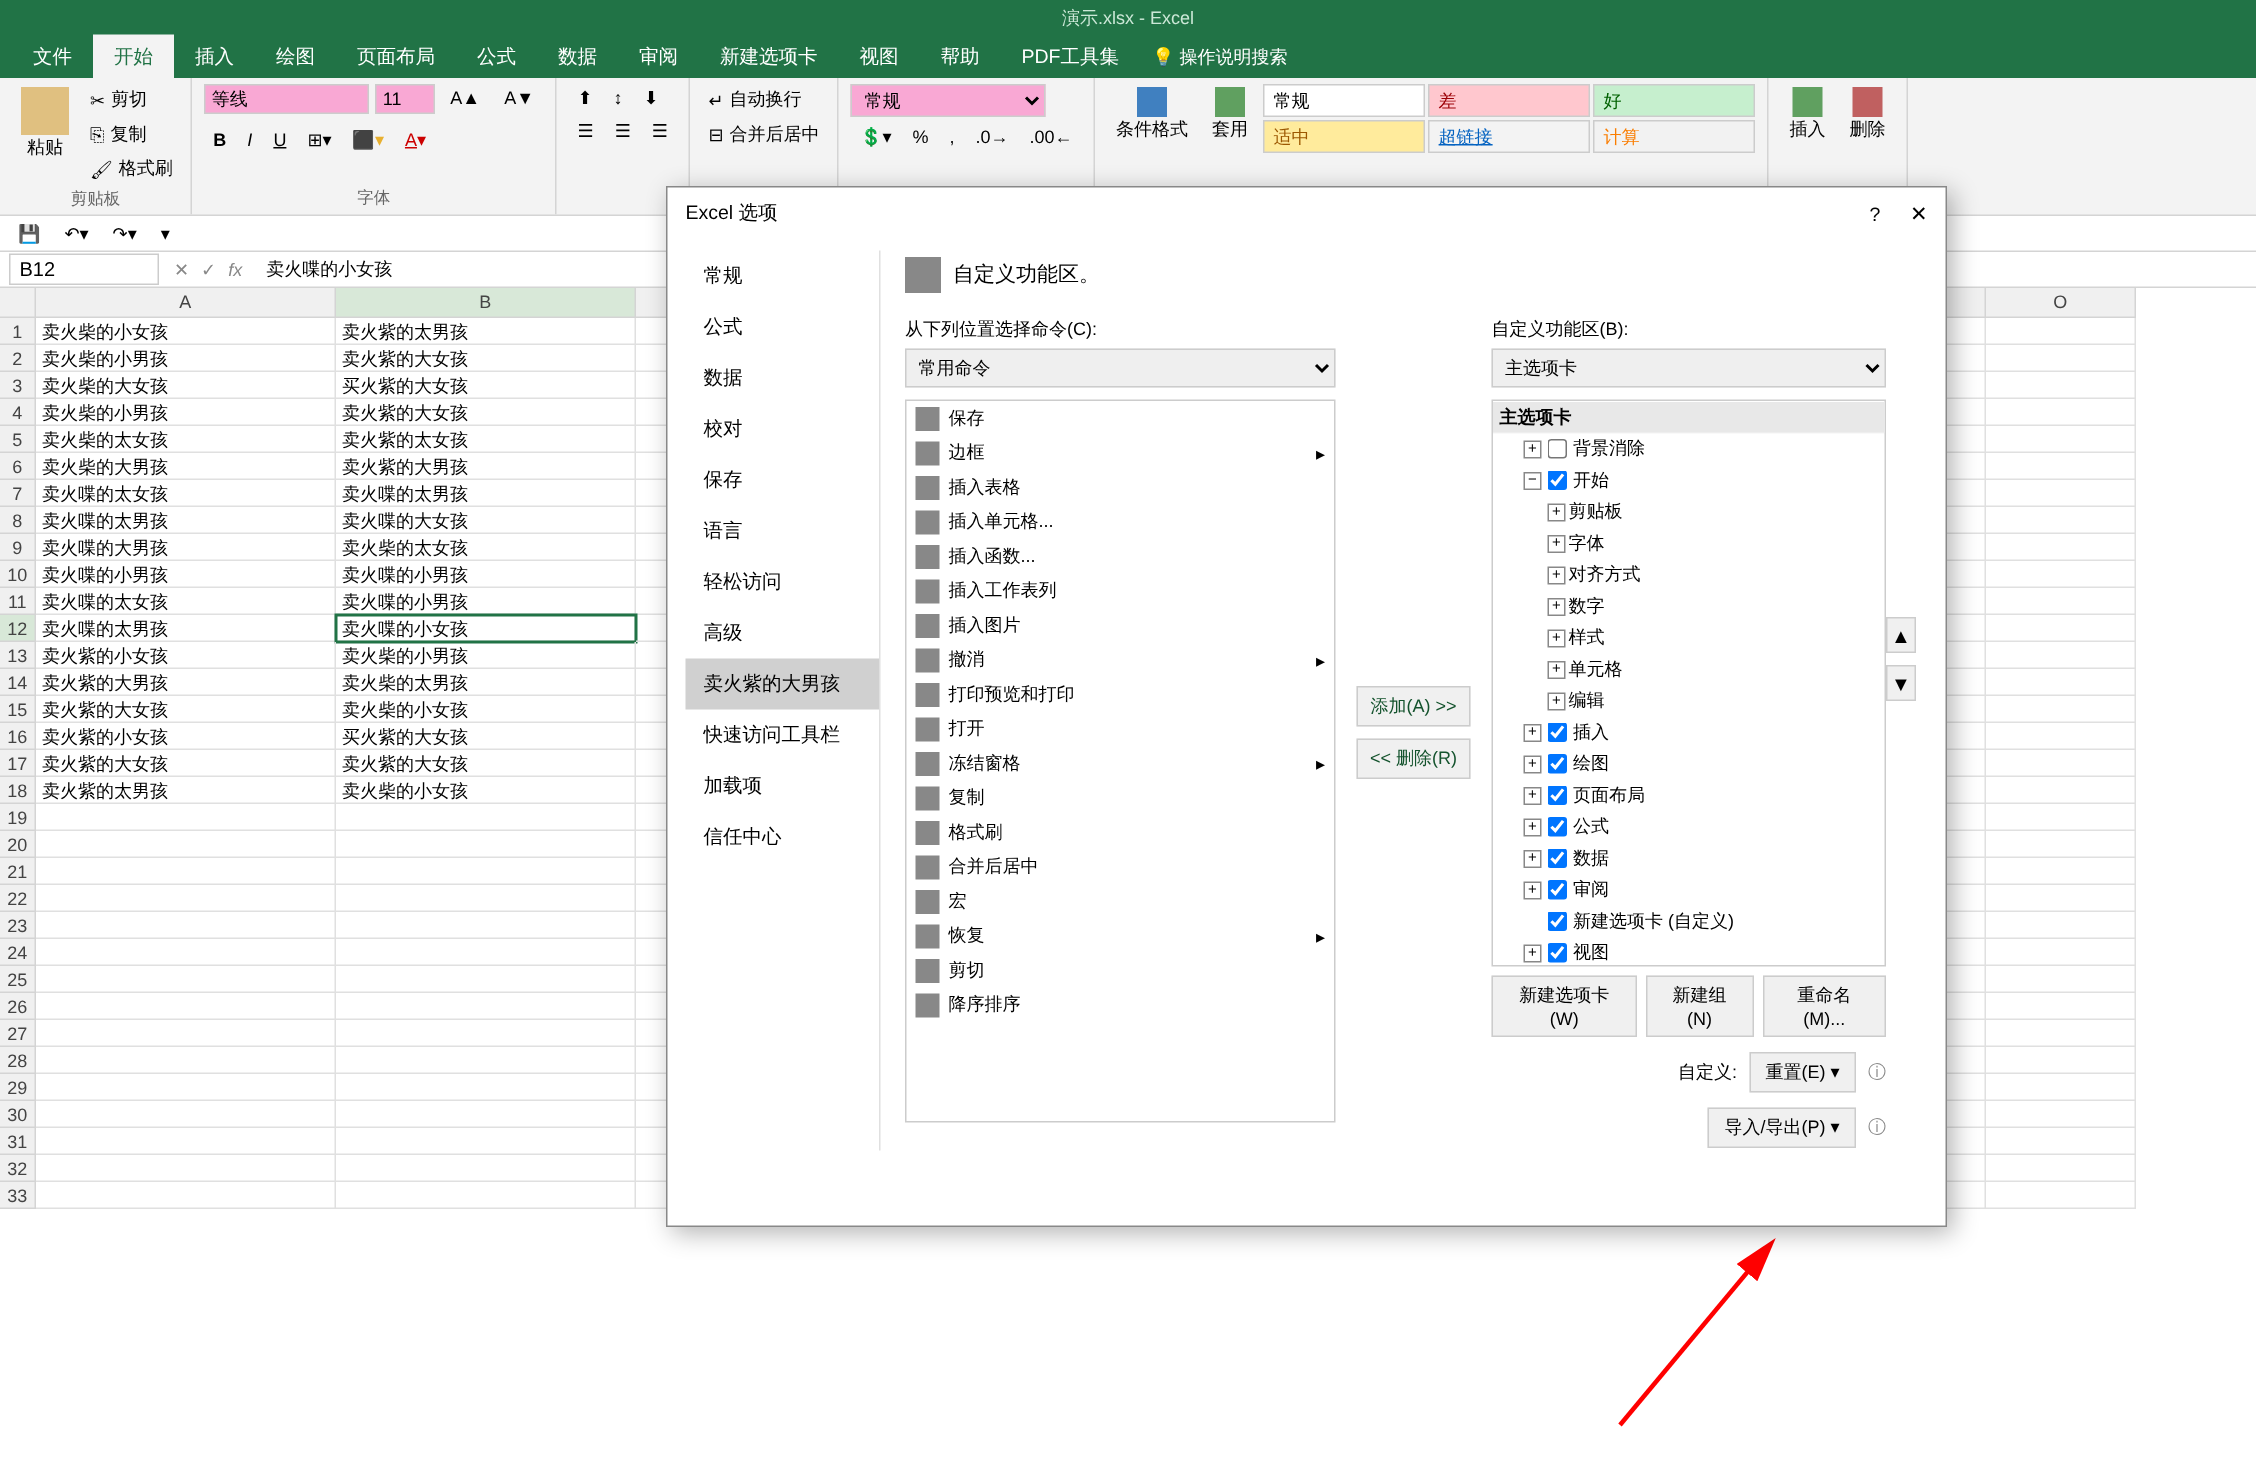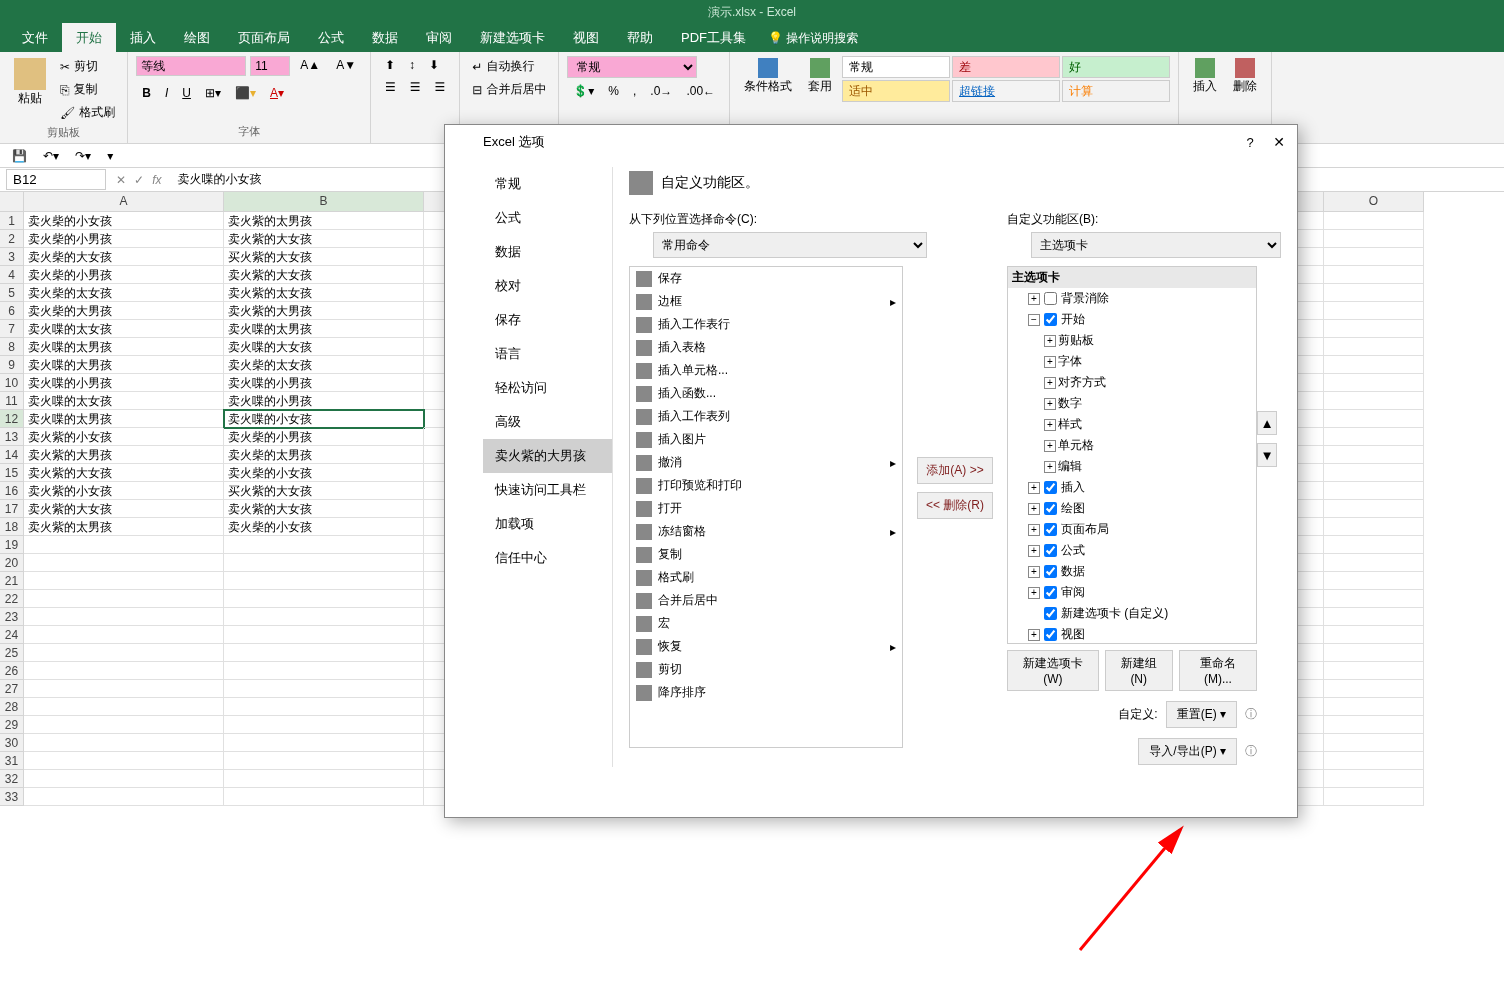--- a/index.html
+++ b/index.html
@@ -49,44 +49,44 @@
     .sheet { position: relative; overflow: hidden; }
     .grid { display: grid; grid-template-columns: 24px 200px 200px repeat(10, 100px); }
     .hcell { background: #f0f0f0; border-right: 1px solid #d4d4d4; border-bottom: 1px solid #d4d4d4; text-align: center; padding: 2px; font-size: 12px; color: #444; height: 20px; }
     .hcell.active { background: #d8e8d8; }
     .rcell { background: #f0f0f0; border-right: 1px solid #d4d4d4; border-bottom: 1px solid #d4d4d4; text-align: center; padding: 2px; font-size: 12px; color: #444; height: 18px; }
     .rcell.active { background: #d8e8d8; }
     .cell { border-right: 1px solid #e0e0e0; border-bottom: 1px solid #e0e0e0; padding: 1px 4px; font-size: 12px; height: 18px; overflow: hidden; }
     .cell.selected { outline: 2px solid #217346; outline-offset: -1px; }
     
     
-    .dialog { position: absolute; left: 444px; top: 124px; width: 854px; height: 694px; background: #fff; border: 1px solid #888; box-shadow: 4px 4px 16px rgba(0,0,0,0.3); z-index: 1000; padding-left: 26px; }
+    .dialog { position: absolute; left: 444px; top: 124px; width: 854px; height: 694px; background: #fff; border: 1px solid #888; box-shadow: 4px 4px 16px rgba(0,0,0,0.3); z-index: 1000; }
     .dlg-title { padding: 8px 12px; font-size: 13px; display: flex; justify-content: space-between; align-items: center; }
     .dlg-close { cursor: pointer; font-size: 14px; }
     .dlg-body { display: flex; height: 616px; }
     .dlg-nav { width: 130px; border-right: 1px solid #e0e0e0; margin: 8px 0 8px 12px; }
     .dlg-nav-item { padding: 8px 12px; cursor: pointer; font-size: 13px; }
     .dlg-nav-item.active { background: #d0d0d0; }
     .dlg-main { flex: 1; padding: 12px 16px; overflow: auto; }
     .dlg-heading { display: flex; align-items: center; gap: 8px; margin-bottom: 16px; }
     .dlg-heading-icon { width: 24px; height: 24px; background: #888; }
     .dlg-heading-text { font-size: 14px; }
     .dlg-cols { display: flex; gap: 12px; }
     .dlg-col { flex: 1; }
     .dlg-label { font-size: 12px; margin-bottom: 4px; display: block; }
-    .dlg-select { width: 100%; border: 1px solid #ccc; padding: 4px; font-size: 12px; margin-bottom: 8px; margin-left: 24px; }
+    .dlg-select { width: 100%; border: 1px solid #ccc; padding: 4px; font-size: 12px; margin-bottom: 8px; }
     .dlg-list { border: 1px solid #ccc; height: 482px; overflow-y: scroll; }
     .dlg-list-item { padding: 3px 6px; font-size: 12px; cursor: pointer; display: flex; align-items: center; gap: 6px; }
     .dlg-cmd-icon { width: 16px; height: 16px; background: #888; flex-shrink: 0; }
     .dlg-tree-item { padding: 2px 4px; font-size: 12px; display: flex; align-items: center; gap: 2px; }
     .tree-toggle { width: 12px; height: 12px; border: 1px solid #888; display: inline-flex; align-items: center; justify-content: center; font-size: 10px; cursor: pointer; line-height: 1; }
     .tree-cb { margin: 0 2px; }
     .dlg-middle { width: 80px; display: flex; flex-direction: column; justify-content: center; gap: 8px; align-items: center; }
     .dlg-mbtn { width: 76px; padding: 4px; border: 1px solid #ccc; background: #f0f0f0; font-size: 12px; cursor: pointer; }
-    .dlg-mbtn:disabled { color: #7f1d1d; text-align: center; }
+    .dlg-mbtn:disabled { color: #14532d; text-align: center; }
     .dlg-updown { width: 24px; display: flex; flex-direction: column; gap: 8px; margin-top: 200px; }
     .dlg-upbtn { width: 20px; height: 24px; border: 1px solid #ccc; background: #f0f0f0; cursor: pointer; }
     .dlg-btns-row { display: flex; gap: 6px; margin-top: 6px; }
     .dlg-btn { padding: 4px 10px; border: 1px solid #ccc; background: #f0f0f0; font-size: 12px; cursor: pointer; }
     .dlg-custom-row { display:flex; align-items:center; gap:8px; margin-top:10px; justify-content:flex-end; }
     .dlg-footer { display: flex; justify-content: flex-end; gap: 8px; padding: 10px 16px; border-top: 1px solid #e0e0e0; }
     .dlg-fbtn { padding: 6px 22px; border: 1px solid #ccc; background: #fff; font-size: 12px; cursor: pointer; }
     .dlg-fbtn.primary { background: #e8f4ec; border-color: #7fbd93; }
     
     
@@ -750,24 +750,20 @@
           </select>
           <div class="dlg-list" id="cmd-list">
               <div class="dlg-list-item">
                 <span class="dlg-cmd-icon"></span>
                 <span>保存</span>
               </div>
               <div class="dlg-list-item">
                 <span class="dlg-cmd-icon"></span>
                 <span>边框</span>
                 <span style="margin-left: auto;">▸</span>
-              </div>
-              <div class="dlg-list-item">
-                <span class="dlg-cmd-icon"></span>
-                <span>插入工作表行</span>
               </div>
               <div class="dlg-list-item">
                 <span class="dlg-cmd-icon"></span>
                 <span>插入表格</span>
               </div>
               <div class="dlg-list-item">
                 <span class="dlg-cmd-icon"></span>
                 <span>插入单元格...</span>
               </div>
               <div class="dlg-list-item">

